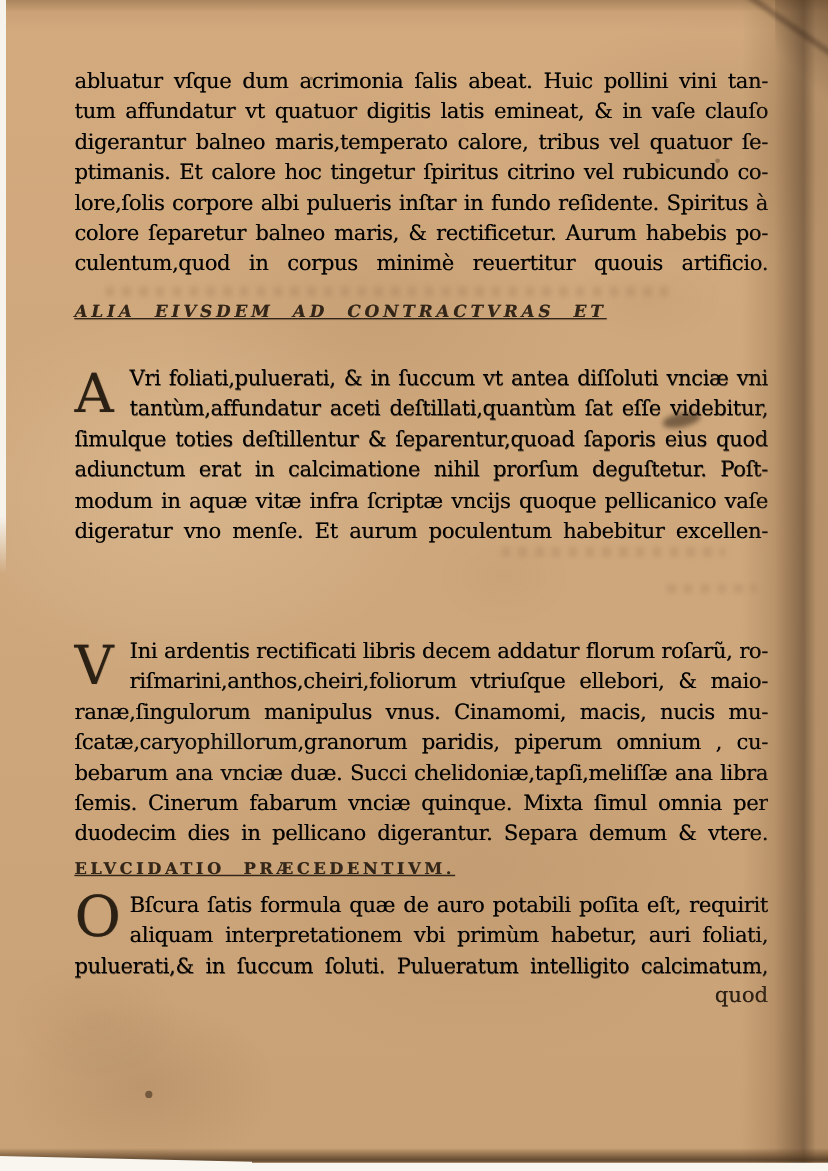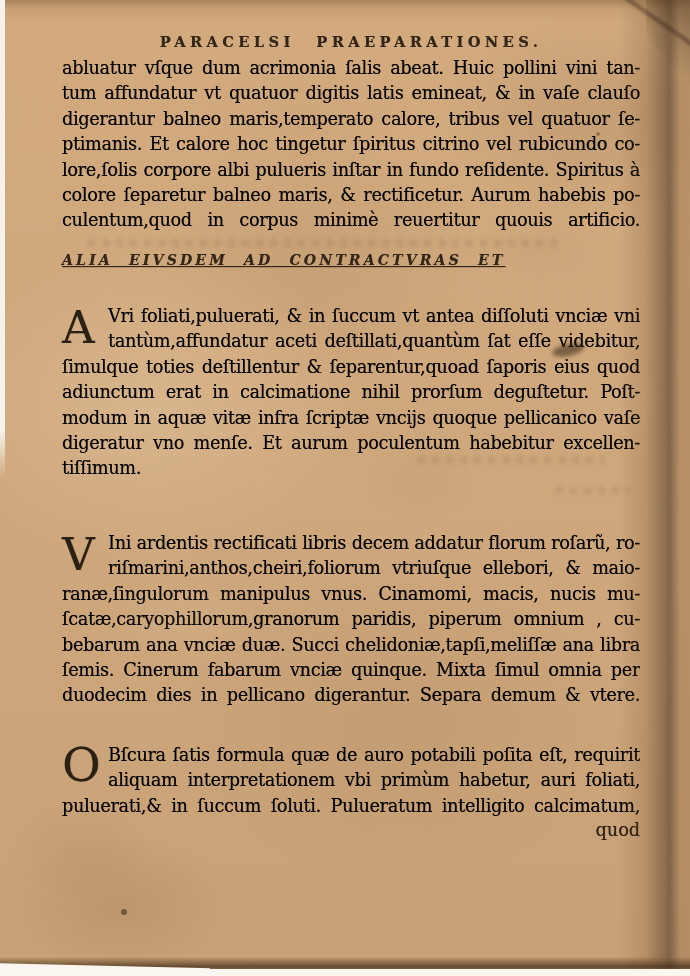--- a/index.html
+++ b/index.html
@@ -71,21 +71,20 @@
   .g1{left:88px;top:239px;width:470px;height:8px;}
   .g2{left:418px;top:456px;width:186px;height:8px;}
   .g3{left:556px;top:487px;width:74px;height:7px;}
 </style>
 </head>
 <body>
 
 <div id="stage">
   <div class="page">
 
-    <div class="running-head">PARACELSI PRAEPARATIONES.</div>
 
     <div class="para" style="top:56px">
       <div class="ln">abluatur vſque dum acrimonia ſalis abeat.  Huic pollini vini tan-</div>
       <div class="ln">tum affundatur vt quatuor digitis latis emineat, &amp; in vaſe clauſo</div>
       <div class="ln">digerantur balneo maris,temperato calore, tribus vel quatuor ſe-</div>
       <div class="ln">ptimanis. Et calore hoc tingetur ſpiritus citrino vel rubicundo co-</div>
       <div class="ln">lore,ſolis corpore albi pulueris inſtar in fundo reſidente. Spiritus à</div>
       <div class="ln">colore ſeparetur balneo maris, &amp; rectificetur.  Aurum habebis po-</div>
       <div class="ln">culentum,quod in corpus minimè reuertitur quouis artificio.</div>
     </div>
@@ -93,35 +92,35 @@
     <div class="sec-head h2a">ALIA EIVSDEM AD CONTRACTVRAS ET</div>
 
     <div class="para" style="top:304px">
       <span class="dropcap">A</span>
       <div class="ln ind">Vri foliati,puluerati, &amp; in ſuccum vt antea diſſoluti vnciæ vni</div>
       <div class="ln ind">tantùm,affundatur aceti deſtillati,quantùm ſat eſſe videbitur,</div>
       <div class="ln">ſimulque toties deſtillentur &amp; ſeparentur,quoad ſaporis eius quod</div>
       <div class="ln">adiunctum erat in calcimatione nihil prorſum deguſtetur.  Poſt-</div>
       <div class="ln">modum in aquæ vitæ infra ſcriptæ vncijs quoque pellicanico vaſe</div>
       <div class="ln">digeratur vno menſe. Et aurum poculentum habebitur excellen-</div>
-      <div class="ln short">tiſſimum.</div>
     </div>
 
 
     <div class="para" style="top:531px">
       <span class="dropcap">V</span>
       <div class="ln ind">Ini ardentis rectificati libris decem addatur florum roſarũ, ro-</div>
       <div class="ln ind">riſmarini,anthos,cheiri,foliorum vtriuſque ellebori, &amp; maio-</div>
       <div class="ln">ranæ,ſingulorum manipulus vnus. Cinamomi, macis, nucis mu-</div>
       <div class="ln">ſcatæ,caryophillorum,granorum paridis, piperum omnium , cu-</div>
       <div class="ln">bebarum ana vnciæ duæ. Succi chelidoniæ,tapſi,meliſſæ ana libra</div>
       <div class="ln">ſemis. Cinerum fabarum vnciæ quinque. Mixta ſimul omnia per</div>
       <div class="ln">duodecim dies in pellicano digerantur. Separa demum &amp; vtere.</div>
     </div>
 
+    <div class="sec-head h4">ELVCIDATIO PRÆCEDENTIVM.</div>
 
     <div class="para" style="top:743px">
       <span class="dropcap" style="font-size:47px;top:0">O</span>
       <div class="ln ind">Bſcura ſatis formula quæ de auro potabili poſita eſt, requirit</div>
       <div class="ln ind">aliquam interpretationem vbi primùm habetur, auri foliati,</div>
       <div class="ln">puluerati,&amp; in ſuccum ſoluti. Pulueratum intelligito calcimatum,</div>
     </div>
 
     <div class="catchword">quod</div>
 

